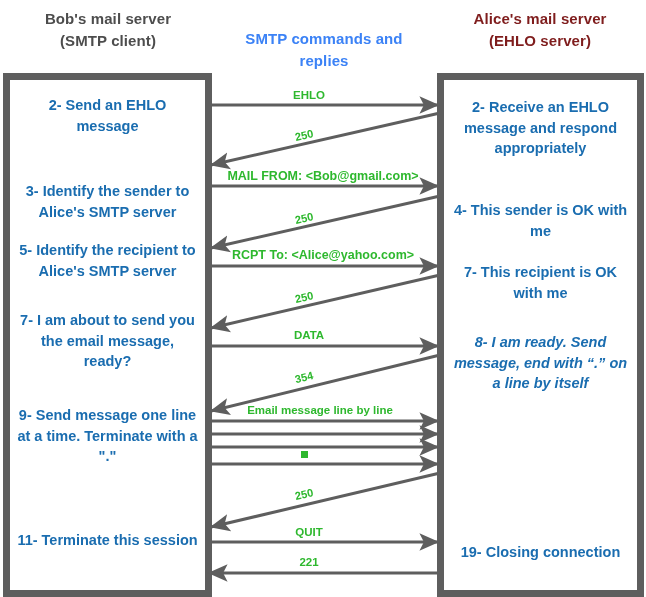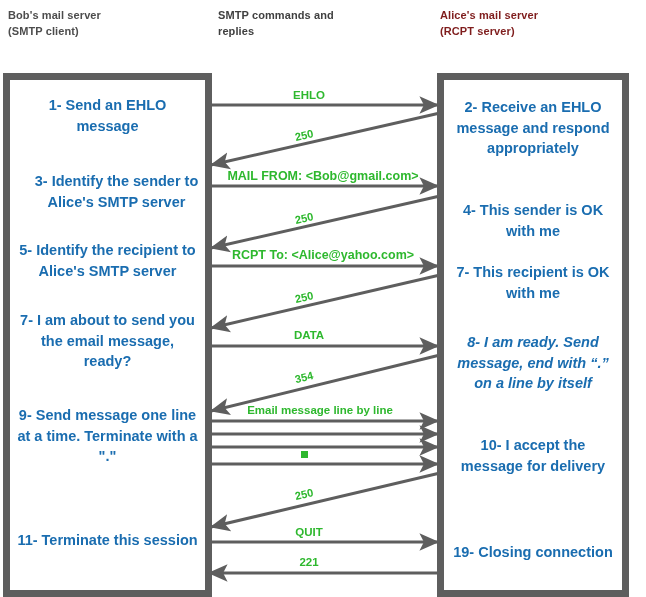--- a/index.html
+++ b/index.html
@@ -12,41 +12,41 @@
     height: 597px;
     position: relative;
     overflow: hidden;
     font-family: "Liberation Sans", sans-serif;
   }
 
   
   .header {
     position: absolute;
     top: 8px;
-    text-align: left;
-    font-size: 11px;
+    text-align: center;
+    font-size: 15px;
     font-weight: bold;
     line-height: 1.45;
     letter-spacing: 0.1px;
   }
   .header-left  { left: 8px;  width: 200px; color: #4d4d4d; }
-  .header-mid   { left: 218px; width: 212px; color: #404040; }
+  .header-mid   { left: 218px; width: 212px; color: #3b82f6; margin-top: 20px; }
   .header-right { left: 440px; width: 200px; color: #7f1d1d; }
   .header .ln { display: block; }
 
   
   .panel {
     position: absolute;
     top: 73px;
     background: #5e5e5e;
     padding: 7px 7px 7px 7px;
     box-sizing: border-box;
   }
   .panel-left  { left: 3px;   width: 209px; height: 524px; }
-  .panel-right { left: 437px; width: 192px; height: 524px; }
+  .panel-right { left: 437px; width: 207px; height: 524px; }
 
   .panel-inner {
     background: #ffffff;
     width: 100%;
     height: 100%;
     position: relative;
     box-sizing: border-box;
   }
 
   
@@ -58,21 +58,21 @@
     padding: 0 7px;
     text-align: center;
     color: #1a6db0;
     font-size: 14.5px;
     font-weight: bold;
     line-height: 1.42;
   }
 
   
   .s1  { top: 15px;  }
-  .s3  { top: 91px; margin-left: 9px;  }
+  .s3  { top: 101px;  }
   .s5  { top: 160px; }
   .s7  { top: 230px; }
   .s9  { top: 325px; }
   .s11 { top: 450px; }
 
   
   .s2  { top: 17px;  }
   .s4  { top: 112px; margin-top: 8px; }
   .s6  { top: 182px; }
   .s8  { top: 252px; font-style: italic; }
@@ -105,41 +105,40 @@
 <div class="header header-left">
   <span class="ln">Bob's mail server</span>
   <span class="ln">(SMTP client)</span>
 </div>
 <div class="header header-mid">
   <span class="ln">SMTP commands and</span>
   <span class="ln">replies</span>
 </div>
 <div class="header header-right">
   <span class="ln">Alice's mail server</span>
-  <span class="ln">(RCPT server)</span>
+  <span class="ln">(EHLO server)</span>
 </div>
 
 <div class="panel panel-left">
   <div class="panel-inner">
-    <div class="step s1">1- Send an EHLO message</div>
+    <div class="step s1">2- Send an EHLO message</div>
     <div class="step s3">3- Identify the sender to Alice's SMTP server</div>
     <div class="step s5">5- Identify the recipient to Alice's SMTP server</div>
     <div class="step s7">7- I am about to send you the email message, ready?</div>
     <div class="step s9">9- Send message one line at a time. Terminate with a "."</div>
     <div class="step s11">11- Terminate this session</div>
   </div>
 </div>
 
 <div class="panel panel-right">
   <div class="panel-inner">
     <div class="step s2">2- Receive an EHLO message and respond appropriately</div>
     <div class="step s4">4- This sender is OK with me</div>
     <div class="step s6">7- This recipient is OK with me</div>
     <div class="step s8">8-  I am ready. Send message, end with “.” on a line by itself</div>
-    <div class="step s10">10-  I accept the message for delivery</div>
     <div class="step s12">19-  Closing connection</div>
   </div>
 </div>
 
 <svg id="arrow-layer" viewBox="0 0 646 597" width="646" height="597" xmlns="http://www.w3.org/2000/svg">
   <defs>
     <marker id="ah-r" markerWidth="7" markerHeight="7" refX="6.2" refY="3.3" orient="auto" markerUnits="strokeWidth">
       <path d="M0,0.4 L6.6,3.3 L0,6.2 L1.5,3.3 Z" fill="#5e5e5e"></path>
     </marker>
     <marker id="ah-l" markerWidth="7" markerHeight="7" refX="6.2" refY="3.3" orient="auto" markerUnits="strokeWidth">

